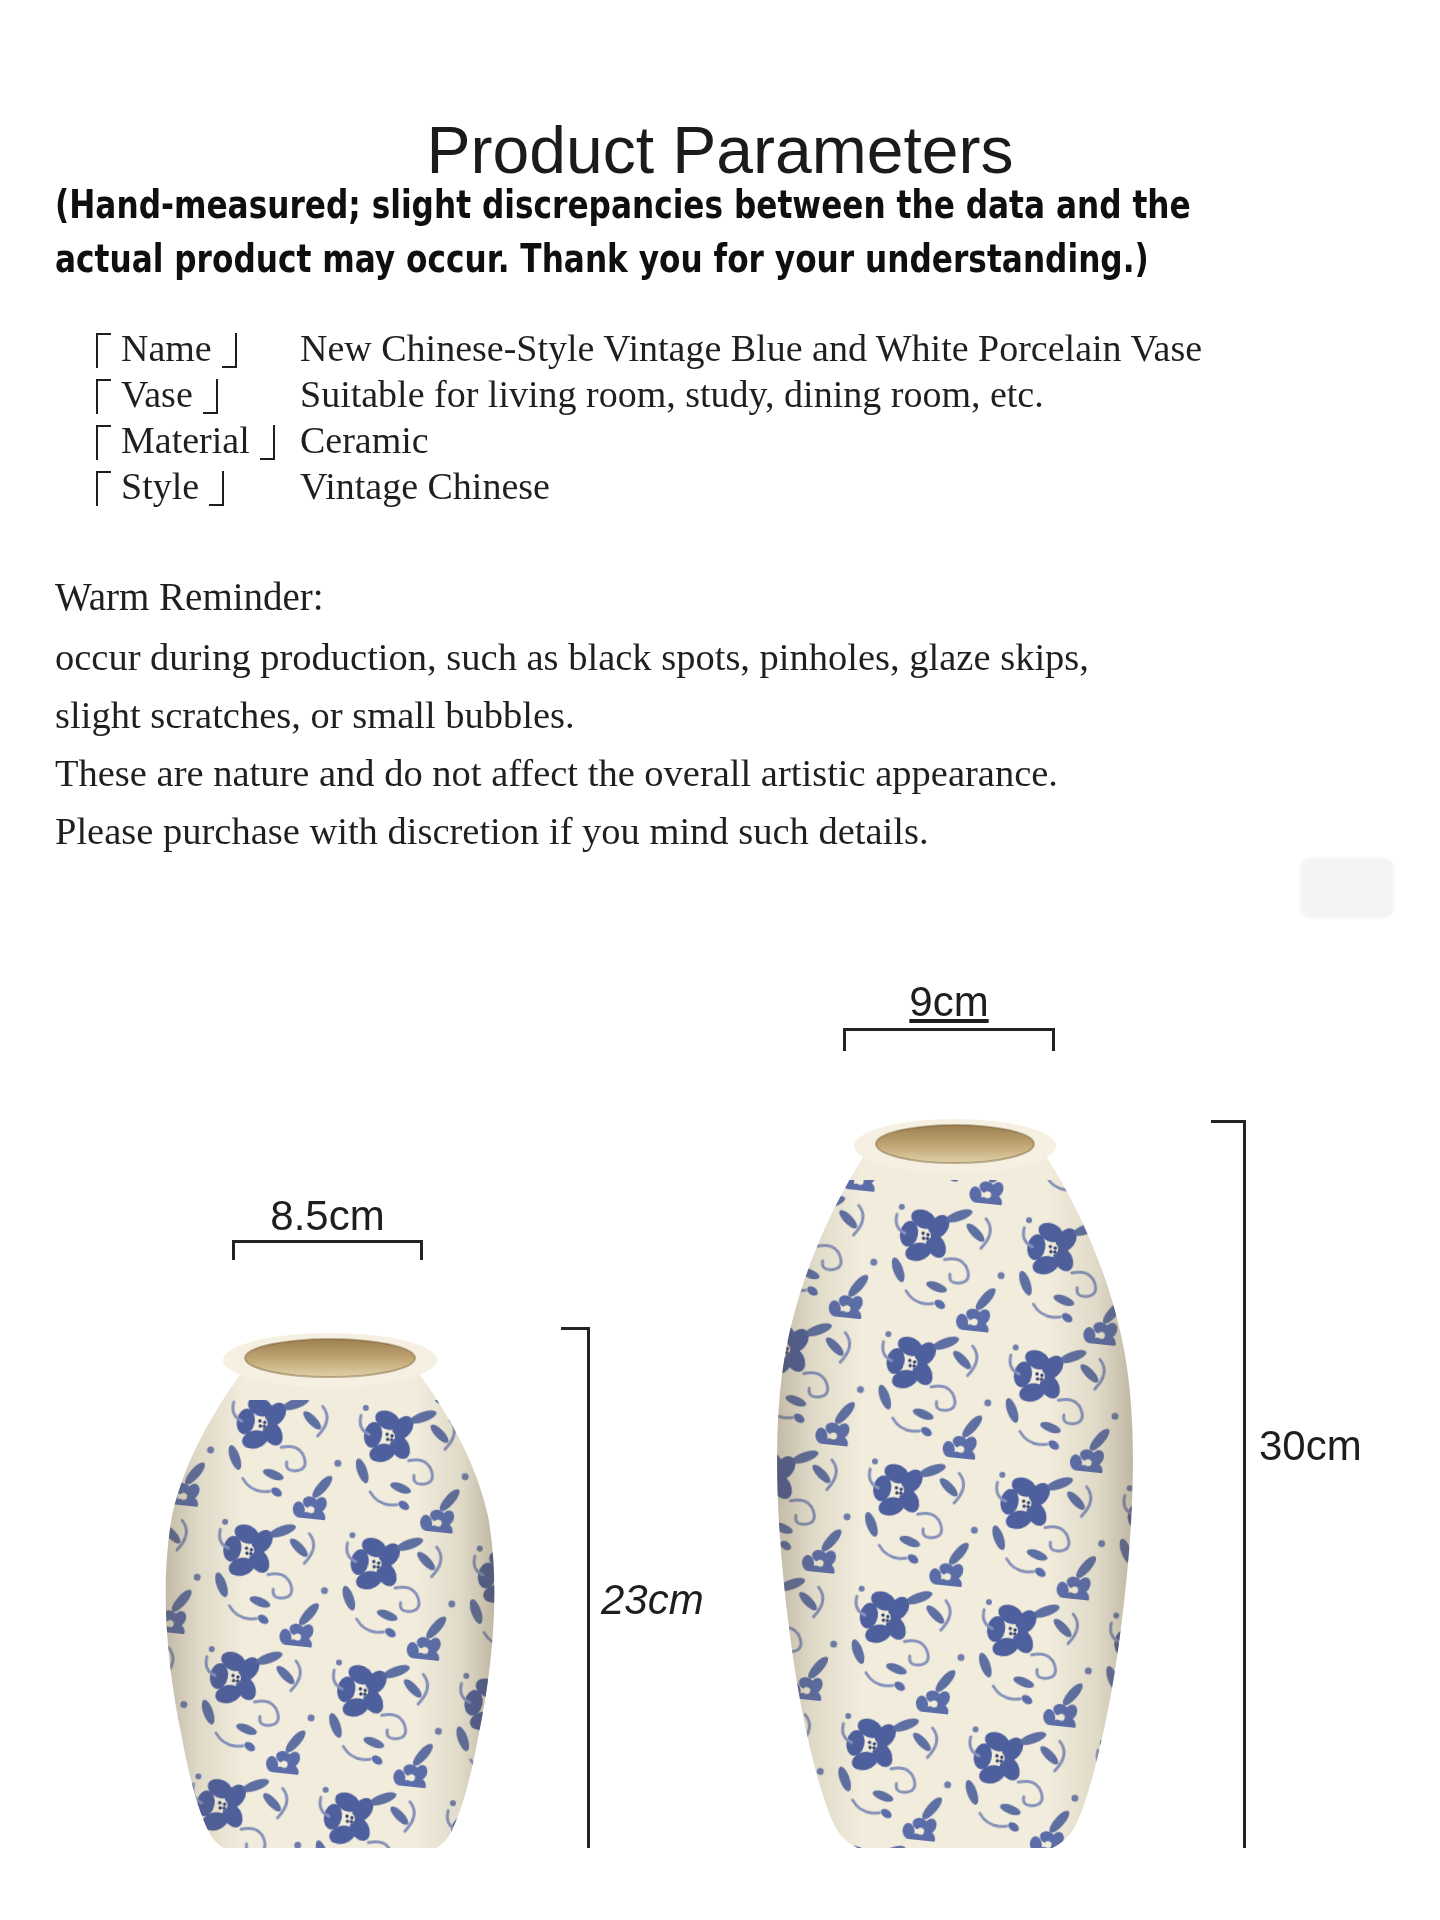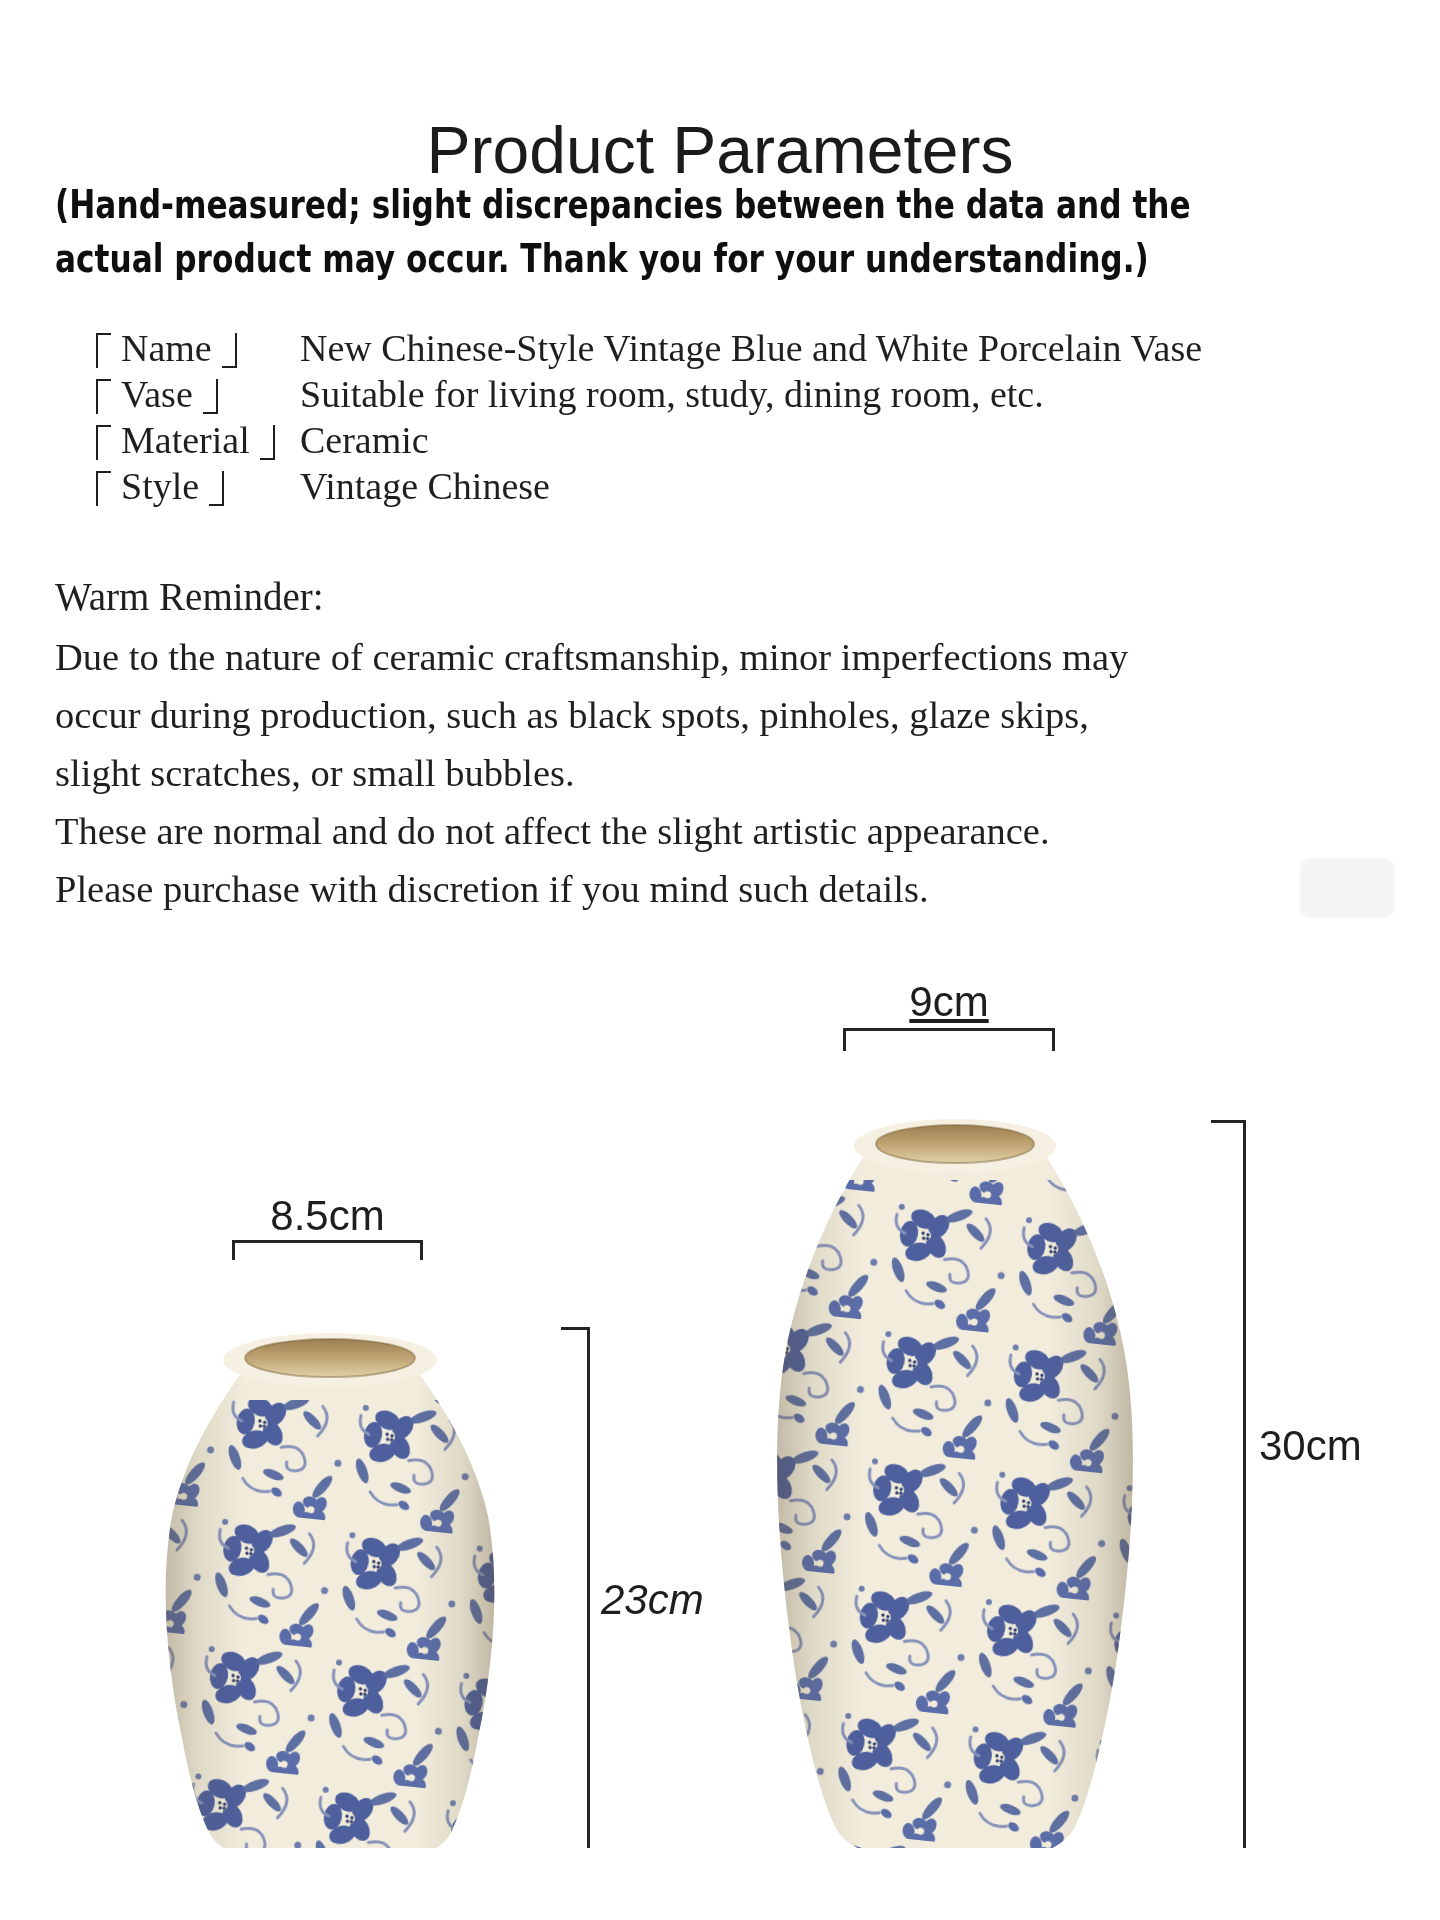--- a/index.html
+++ b/index.html
@@ -72,24 +72,23 @@
       <span class="param-value">Ceramic</span>
     </div>
     <div class="param-row">
       <span class="param-label-wrap"><span class="cb cb-l"></span><span>Style</span><span class="cb cb-r"></span></span>
       <span class="param-value">Vintage Chinese</span>
     </div>
   </div>
 
   <div class="reminder-heading">Warm Reminder:</div>
   <div class="reminder-lines">
-    <div>Due to the nature of ceramic craftsmanship, minor imperfections may</div>
     <div>occur during production, such as black spots, pinholes, glaze skips,</div>
     <div>slight scratches, or small bubbles.</div>
-    <div>These are normal and do not affect the slight artistic appearance.</div>
+    <div>These are nature and do not affect the overall artistic appearance.</div>
     <div>Please purchase with discretion if you mind such details.</div>
   </div>
 
   <div class="watermark"></div>
 
   <svg class="vases" viewBox="0 0 1440 820" xmlns="http://www.w3.org/2000/svg">
     <defs>
       <linearGradient id="sideShade" x1="0" y1="0" x2="1" y2="0">
         <stop offset="0" stop-color="rgba(96,82,54,0.32)"></stop>
         <stop offset="0.10" stop-color="rgba(96,82,54,0.12)"></stop>

